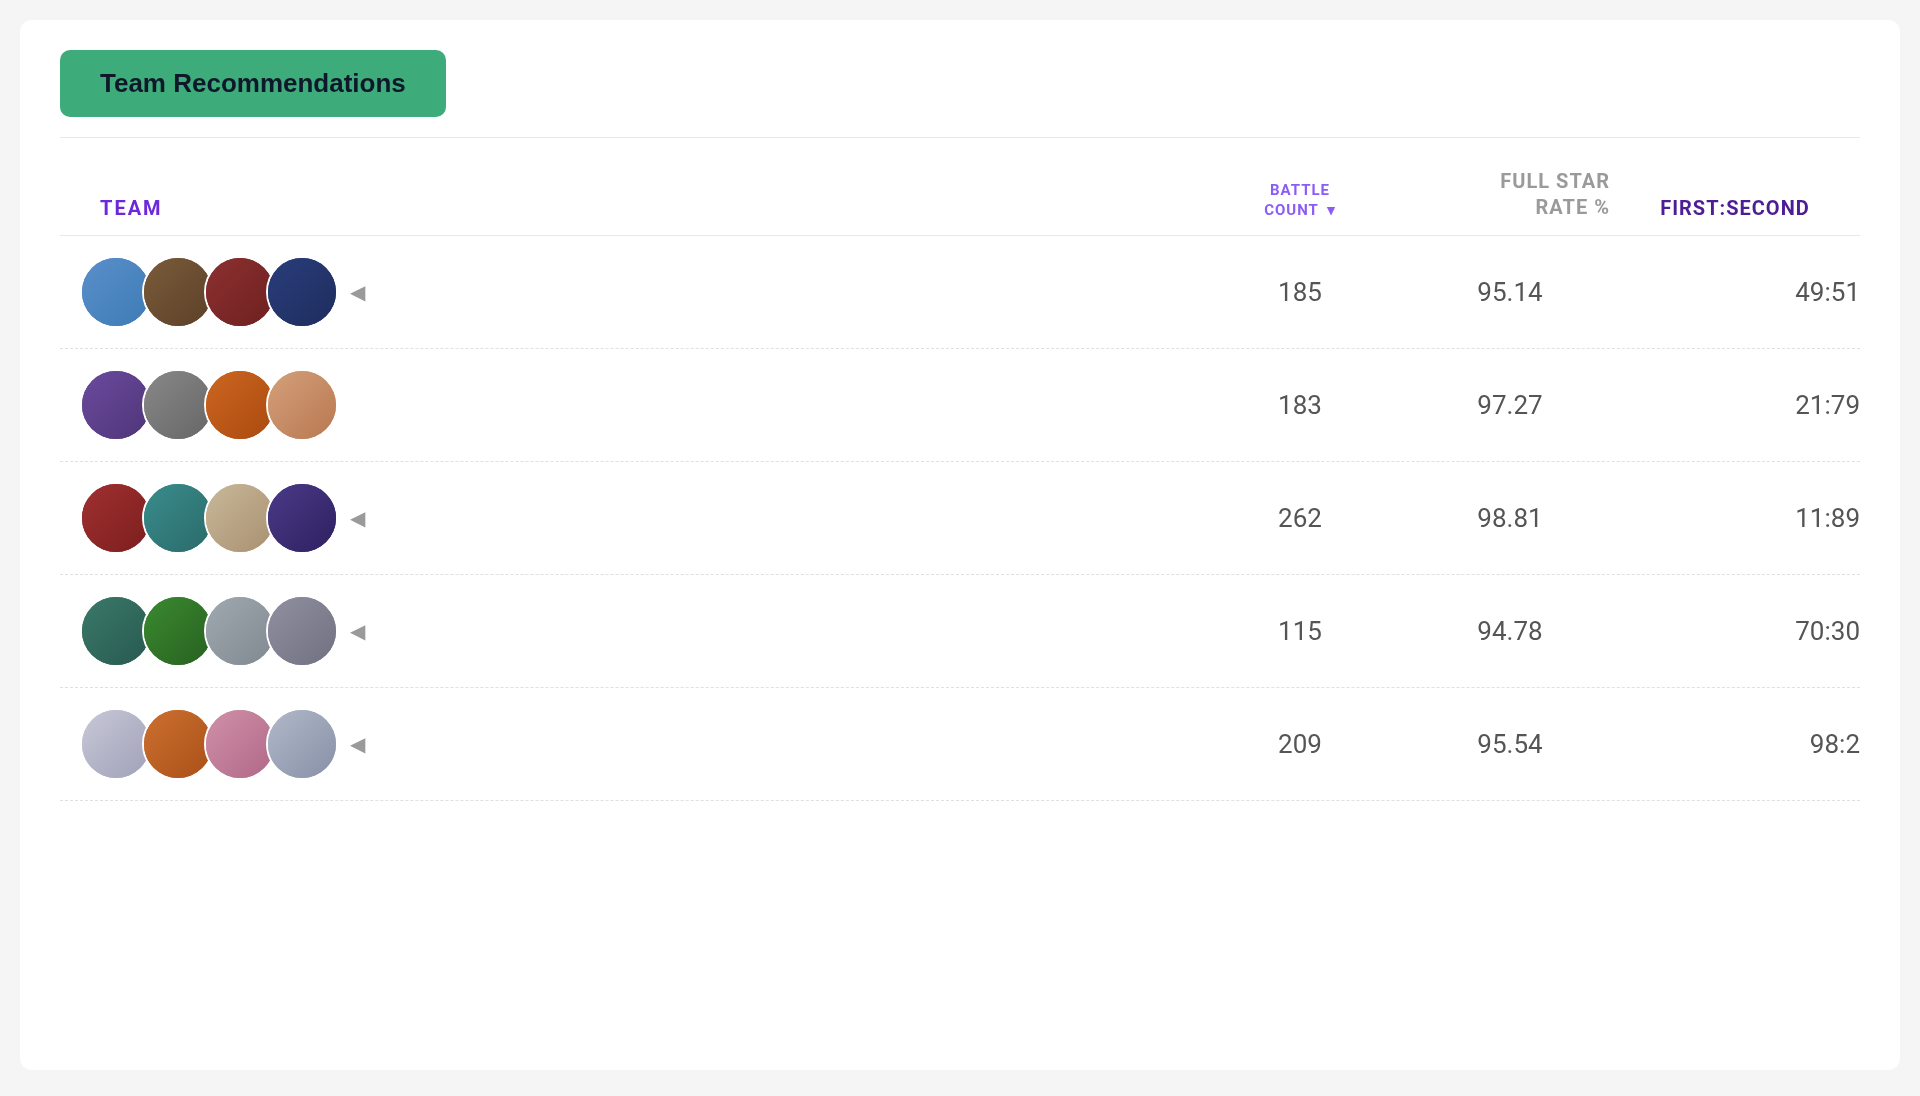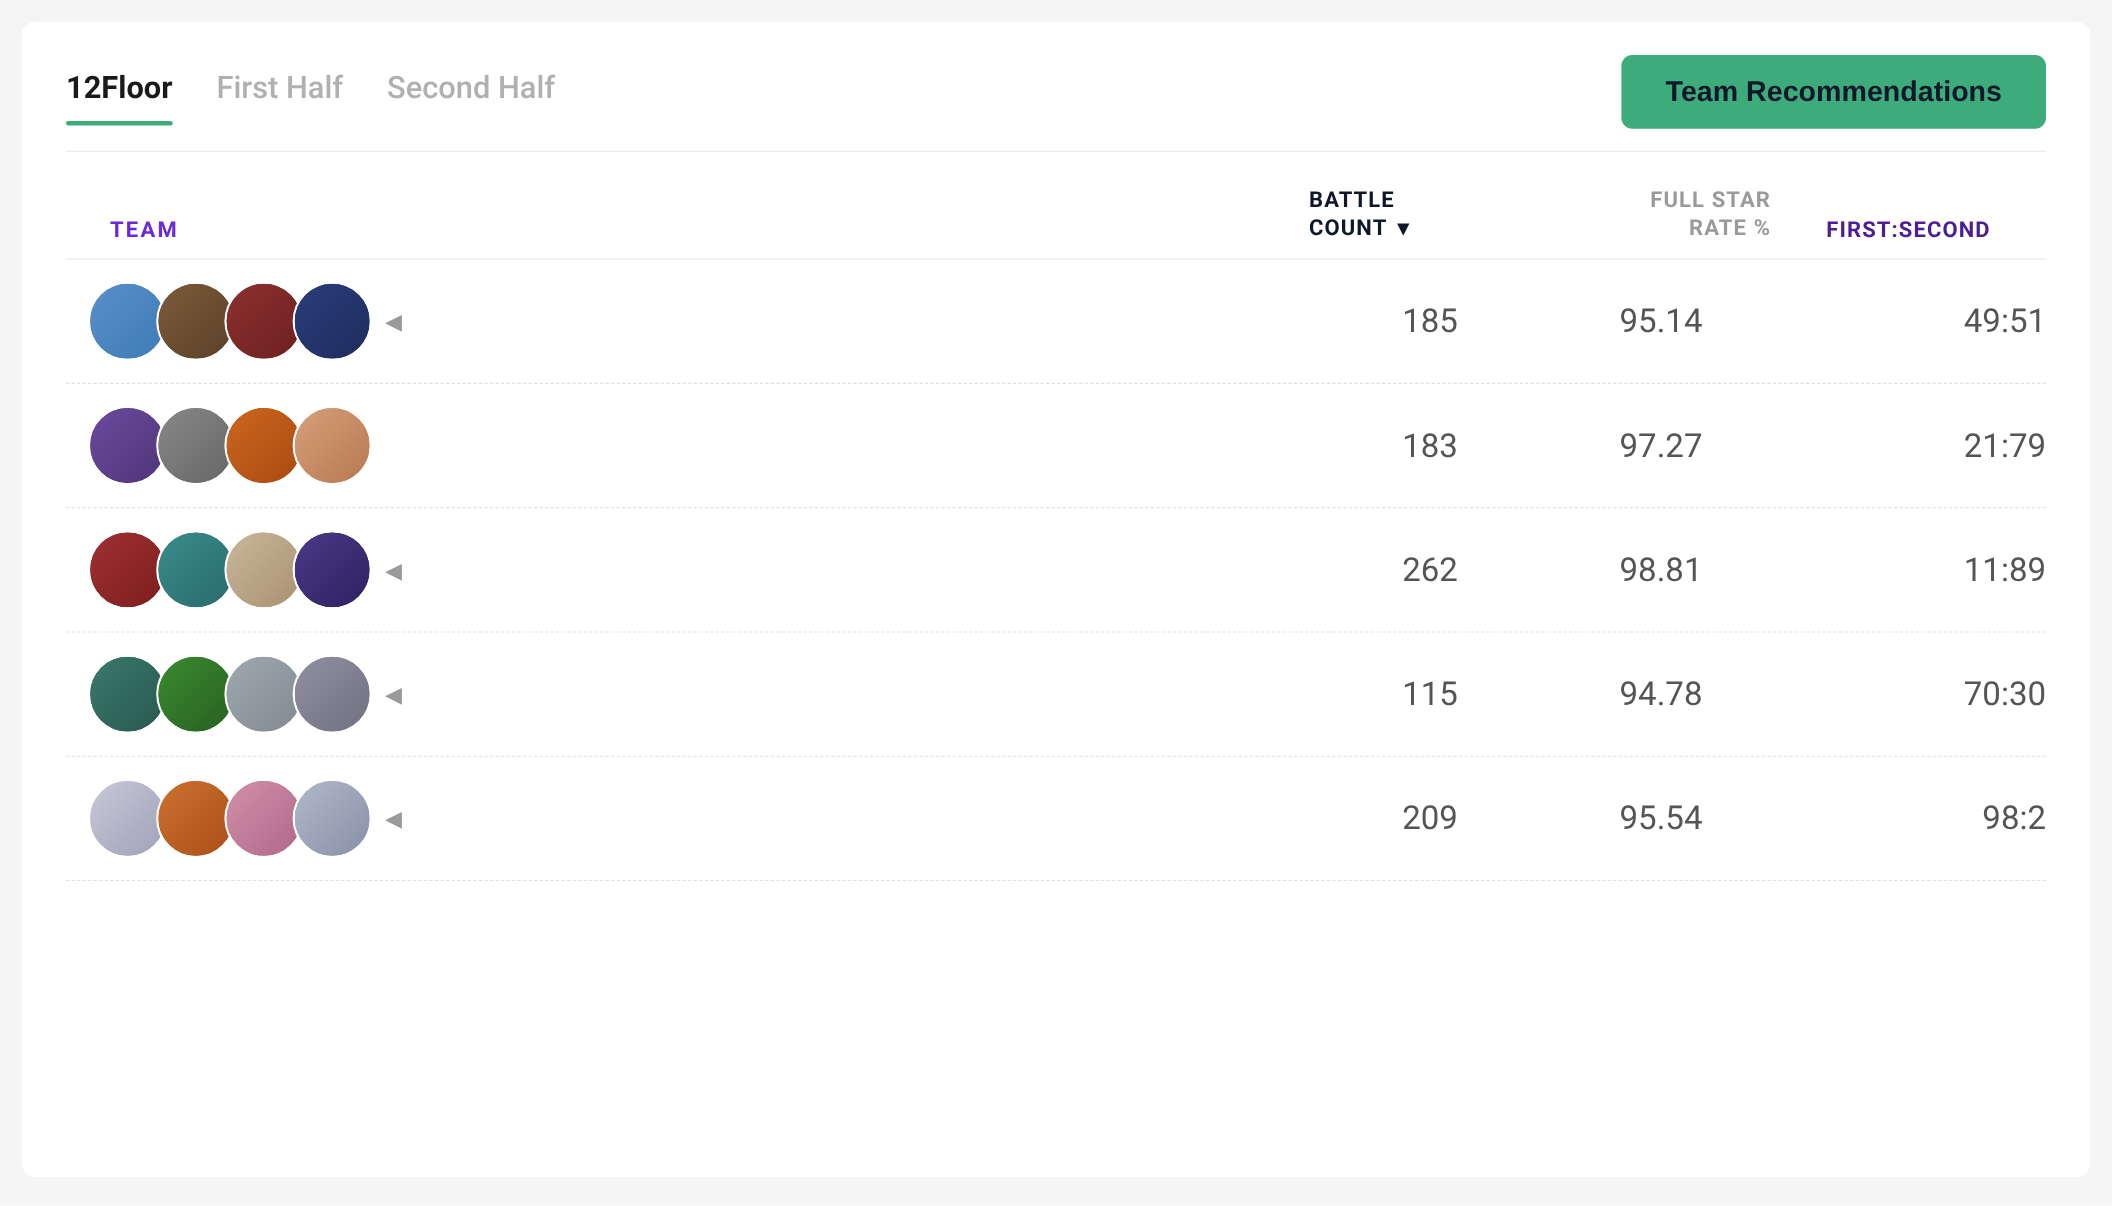--- a/index.html
+++ b/index.html
@@ -96,23 +96,24 @@
       padding-left: 40px;
       font-size: 20px;
       font-weight: 700;
       color: #6d28d9;
       letter-spacing: 2px;
       text-transform: uppercase;
     }
 
     .col-battle-count {
       width: 220px;
-      font-size: 20px;
-      font-weight: 700;
-      color: #0f172a;
+      text-align: center;
+      font-size: 15px;
+      font-weight: 700;
+      color: #8b5cf6;
       letter-spacing: 1px;
       line-height: 1.3;
     }
 
     .col-battle-count .sort-icon {
       display: inline-block;
       margin-left: 4px;
     }
 
     .col-full-star {
@@ -177,21 +178,21 @@
     }
 
     .arrow-icon {
       margin-left: 12px;
       color: #9a9a9a;
       font-size: 20px;
     }
 
     .cell-value {
       text-align: center;
-      font-size: 30px;
+      font-size: 26px;
       color: #555555;
     }
 
     .cell-battle-count {
       width: 220px;
     }
 
     .cell-full-star {
       width: 200px;
     }
@@ -235,31 +236,20 @@
       height: 100%;
       background: inherit;
     }
   </style>
 </head>
 <body>
 
 <div class="main-container">
 
   <div class="header-row">
-    <div class="tabs-section">
-      <div class="tab-item active">
-        <span>12Floor</span>
-      </div>
-      <div class="tab-item inactive">
-        <span>First Half</span>
-      </div>
-      <div class="tab-item inactive">
-        <span>Second Half</span>
-      </div>
-    </div>
     <button class="team-recommendations-btn">
       <span>Team Recommendations</span>
     </button>
   </div>
 
   <div class="tab-divider"></div>
 
   <div class="table-header">
     <div class="col-team">TEAM</div>
     <div class="col-battle-count">

